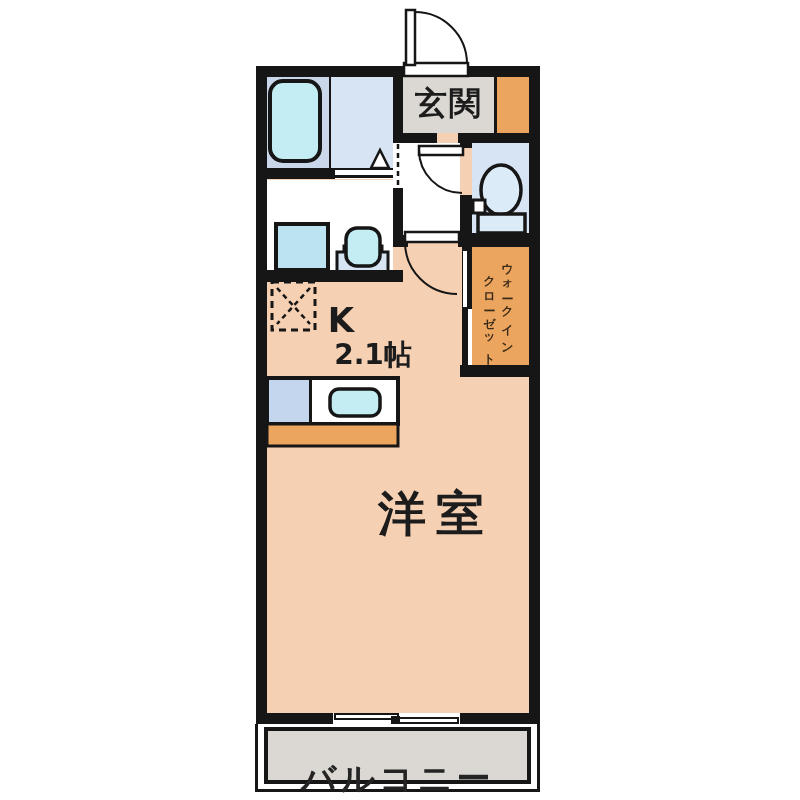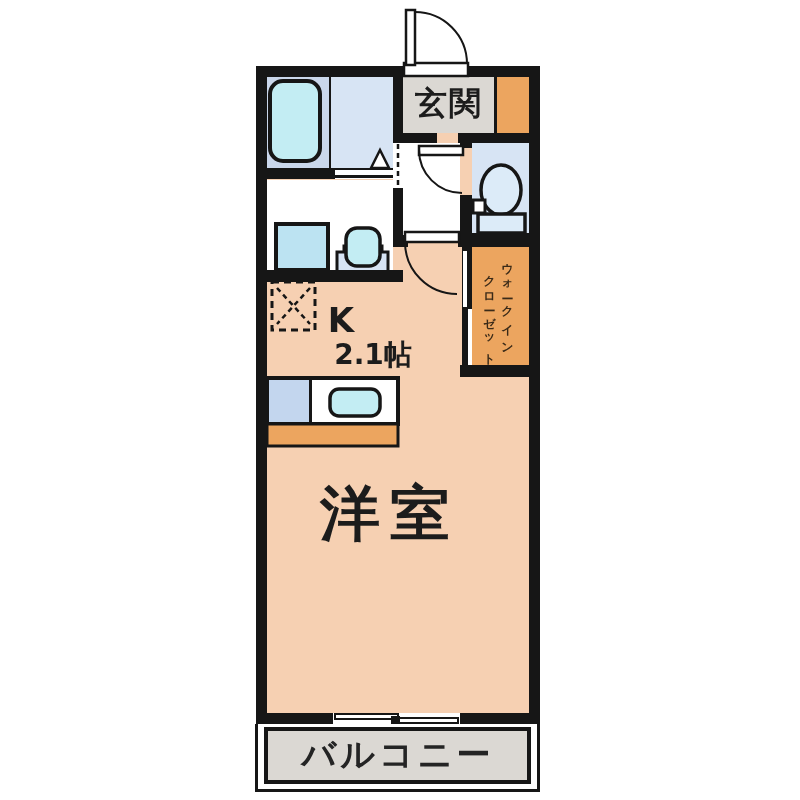--- a/index.html
+++ b/index.html
@@ -18,23 +18,23 @@
   .f-washer{fill:var(--washer);}
   .f-counter{fill:var(--counterblue);}
   .f-fixture{fill:var(--fixture);}
   .s{stroke:var(--wall);}
   .nf{fill:none;}
   .label{position:absolute;transform:translate(-50%,-50%);color:#1c1c1c;font-weight:bold;
          white-space:nowrap;line-height:1;}
   .lbl-entrance{font-size:32px;letter-spacing:2px;}
   .lbl-k{font-size:34px;}
   .lbl-ksize{font-size:28px;}
-  .lbl-room{font-size:60px;letter-spacing:10px;}
+  .lbl-room{font-size:48px;letter-spacing:10px;margin-left:46px;}
   .lbl-roomsize{font-size:54px;letter-spacing:2px;}
-  .lbl-balcony{font-size:34px;letter-spacing:4px;color:#242424;}
+  .lbl-balcony{font-size:34px;letter-spacing:4px;color:#242424;margin-top:24px;}
   .vtext{position:absolute;writing-mode:vertical-rl;text-orientation:upright;
          font-size:12px;letter-spacing:5px;font-weight:bold;color:#3a2a18;transform:translateX(-50%);}
 </style>
 </head>
 <body>
 
 <div id="stage">
   <svg width="800" height="800" viewBox="0 0 800 800">
 
     <rect class="f-floor" x="265" y="75" width="266" height="640"></rect>

